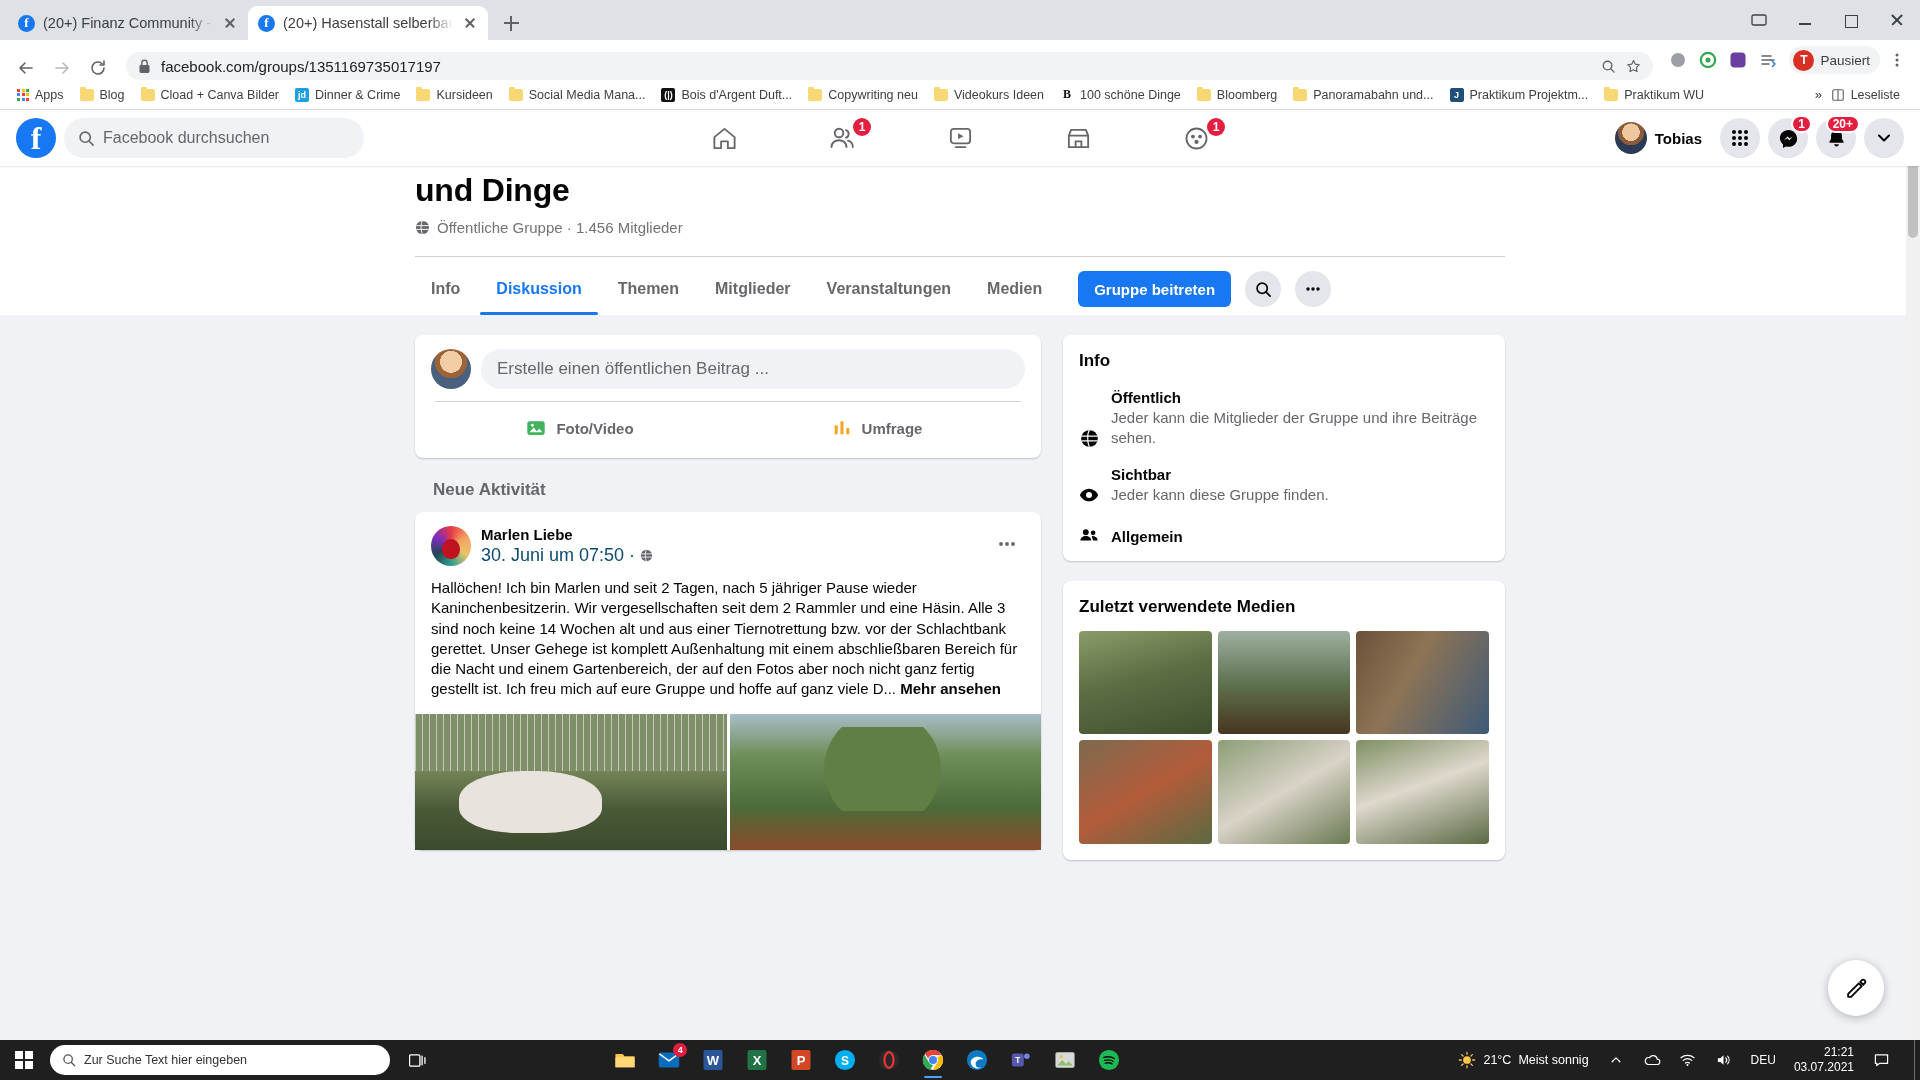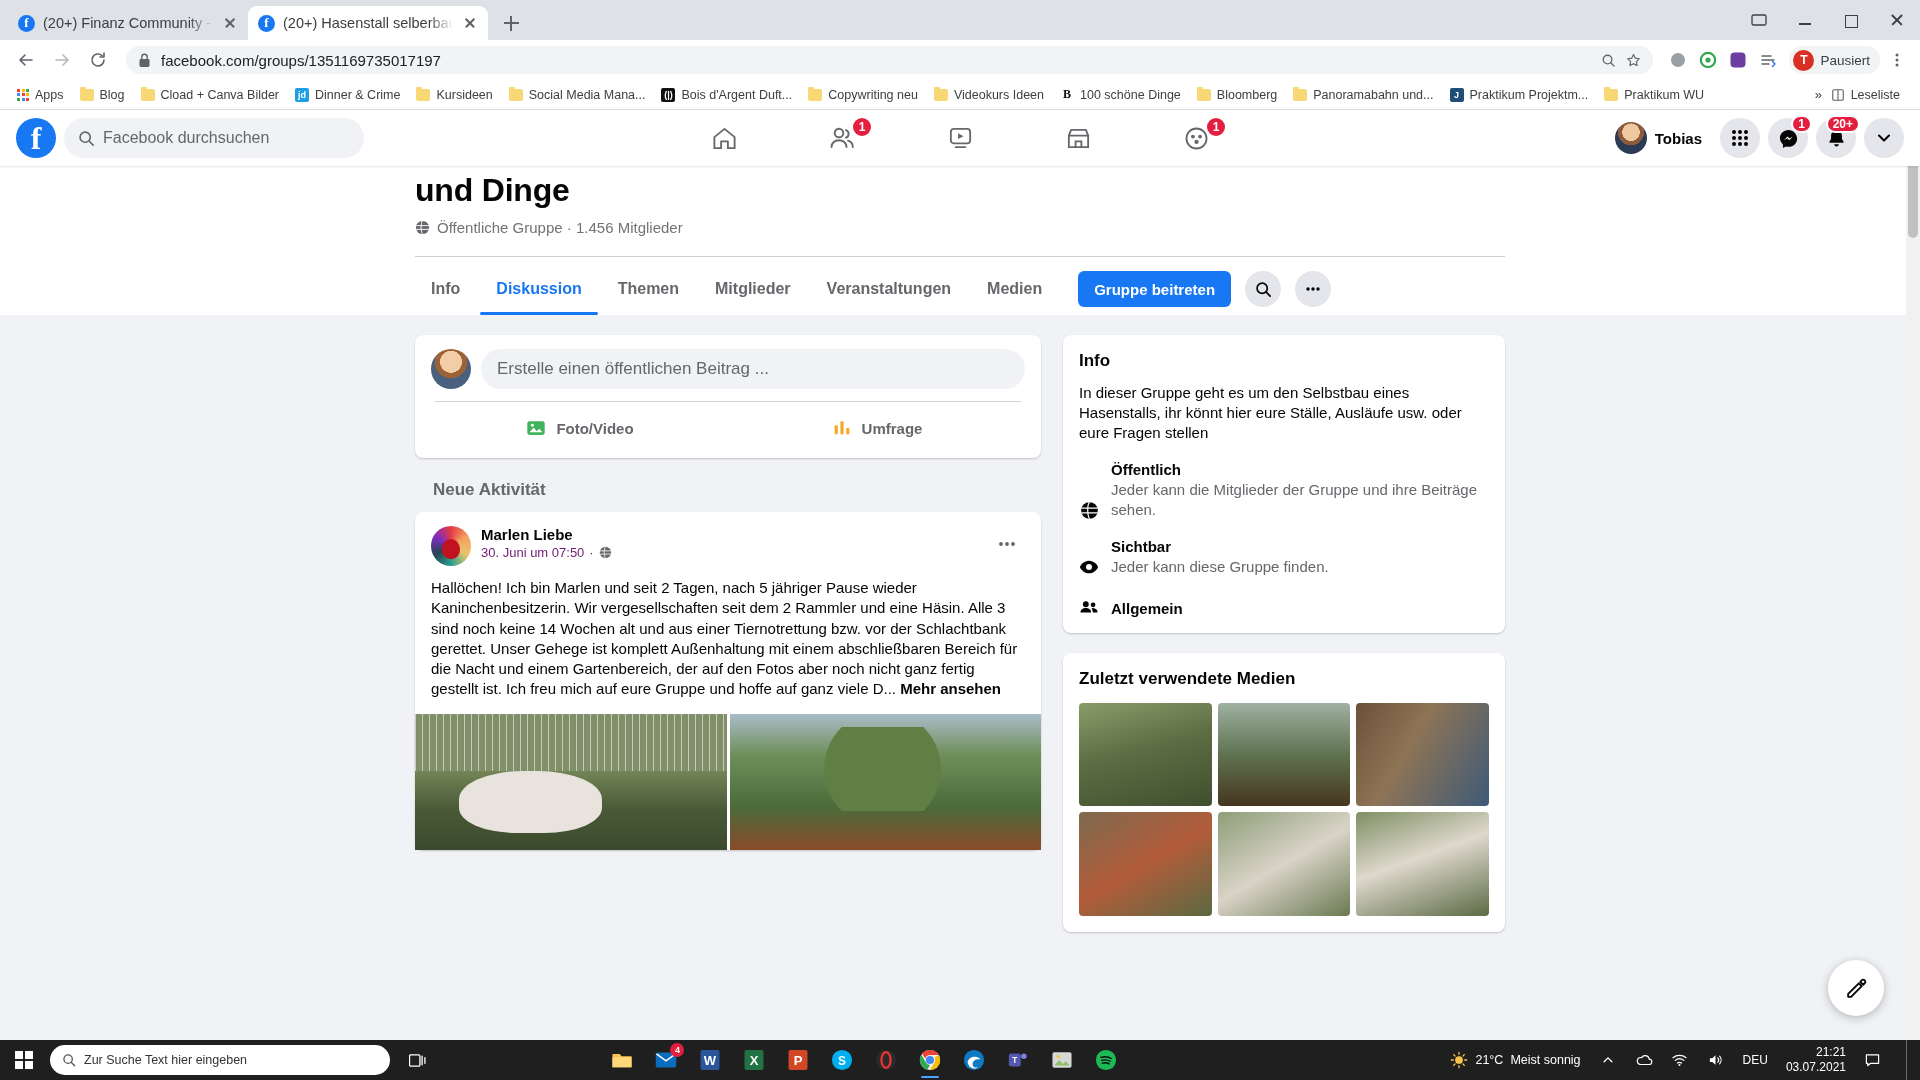--- a/index.html
+++ b/index.html
@@ -54,22 +54,22 @@
     position:absolute; right:0; top:0; height:40px; display:flex; align-items:center;
   }
   .win-btn { width:46px; height:40px; display:flex; align-items:center; justify-content:center; }
   .wb-ico { position:relative; width:12px; height:12px; }
   .wb-min::after { content:''; position:absolute; bottom:1px; left:0; width:12px; height:1.6px; background:#3c4043; }
   .wb-max::after { content:''; position:absolute; top:1px; left:0; width:11px; height:11px; border:1.6px solid #3c4043; }
   .wb-cls::before, .wb-cls::after { content:''; position:absolute; top:5px; left:-1px; width:14px; height:1.6px; background:#3c4043; }
   .wb-cls::before { transform:rotate(45deg); } .wb-cls::after { transform:rotate(-45deg); }
 
   .toolbar {
-    height: 40px; background:#fff; display:flex; align-items:center;
-    padding: 0 10px; gap: 4px;
+    height: 40px; background:#fff; display:flex; 
+    padding: 12px 10px; gap: 4px;
   }
   .nav-btn { width:32px; height:32px; display:flex; align-items:center; justify-content:center; }
   .omnibox {
     flex: 1 1 auto; height: 28px; background:#f1f3f4; border-radius: 14px;
     display:flex; align-items:center; padding: 0 12px; gap: 10px; margin: 0 8px;
     font-size: 14.5px; color:#202124;
   }
   .omnibox .url { flex:1 1 auto; color:#202124; font-size:15px; }
   .tb-right { display:flex; align-items:center; gap: 4px; }
   .ext-ico { width:26px; height:26px; display:flex; align-items:center; justify-content:center; }
@@ -176,21 +176,21 @@
 
   .section-label { font-size:17px; font-weight:600; color:#65676b; margin: 22px 0 12px 18px; }
 
   .post { padding: 14px 0 0; }
   .post-head { display:flex; align-items:flex-start; padding: 0 16px; gap:10px; }
   .post-avatar { width:40px; height:40px; border-radius:50%; flex:0 0 auto;
     background: conic-gradient(from 0deg, #e63946, #f4a261, #e9c46a, #2a9d8f, #264653, #7b2cbf, #e63946); position:relative; }
   .post-avatar::after { content:''; position:absolute; left:11px; top:13px; width:18px; height:20px;
     background:#c1121f; border-radius:50% 50% 45% 45%; }
   .post-name { font-size:15px; font-weight:600; color:#050505; }
-  .post-time { font-size:13px; color:#701a75; margin-top:2px; display:flex; align-items:center; gap:5px; }
+  .post-time { font-size:18px; color:#0c4a6e; margin-top:2px; display:flex; align-items:center; gap:5px; }
   .post-menu { margin-left:auto; width:36px; height:36px; border-radius:50%;
                display:flex; align-items:center; justify-content:center;
                color:#65676b; font-size:22px; letter-spacing:1px; line-height:0; }
   .post-text { padding: 12px 16px 0; font-size:15px; line-height:1.35; color:#050505; }
   .more-link { font-weight:600; color:#050505; }
   .post-media { display:flex; gap:3px; margin-top:14px; height:136px; overflow:hidden; }
   .pm { flex:1 1 0; position:relative; overflow:hidden; }
   .pm1 { background: linear-gradient(180deg,#6b7f52 0%, #7d8f5e 35%, #4a5a38 70%, #3a4a2c 100%); }
   .pm1::after { content:''; position:absolute; left:14%; top:42%; width:46%; height:46%;
     background:#e8e3dc; border-radius:45% 45% 40% 40%; }
@@ -233,21 +233,21 @@
   .tb-start { width:48px; height:40px; display:flex; align-items:center; justify-content:center; }
   .tb-search { width:340px; height:30px; background:#fff; border-radius:15px; margin-left:2px;
                display:flex; align-items:center; gap:8px; padding: 0 12px; color:#333; font-size:12.5px; }
   .tb-taskview { width:44px; height:40px; display:flex; align-items:center; justify-content:center; margin-left:6px; }
   .tb-apps { display:flex; align-items:center; gap:2px; margin-left:auto; margin-right:auto; }
   .tb-app { width:42px; height:40px; display:flex; align-items:center; justify-content:center; position:relative; }
   .tb-app .ab { position:absolute; top:3px; right:3px; min-width:14px; height:14px; background:#e41e3f;
                 color:#fff; border-radius:7px; font-size:9px; display:flex; align-items:center;
                 justify-content:center; padding: 0 3px; font-weight:bold; }
   .tb-app .underline { position:absolute; bottom:2px; left:12px; width:18px; height:2px; background:#4da3ff; border-radius:1px; }
-  .tb-tray { margin-left:auto; display:flex; align-items:center; gap:18px; padding-right:8px; font-size:12px; }
+  .tb-tray { margin-left:auto; display:flex; align-items:center; gap:18px; padding-right:0; font-size:12px; }
   .tray-weather { display:flex; align-items:center; gap:7px; font-size:12.5px; }
   .tray-clock { display:flex; flex-direction:column; align-items:flex-end; line-height:1.25; font-size:12px; }
   .tray-ico { width:18px; height:18px; display:flex; align-items:center; justify-content:center; }
   .tb-showdesk { width:6px; height:40px; border-left:1px solid #6b6b6b; margin-left:6px; }
 </style>
 </head>
 <body>
 
 <div class="browser">
 
@@ -616,21 +616,20 @@
           <div class="post-media">
             <div class="pm pm1"></div>
             <div class="pm pm2"></div>
           </div>
         </div>
       </div>
 
       <div class="col-side">
         <div class="card side-card">
           <div class="side-title">Info</div>
-          <div class="side-desc">In dieser Gruppe geht es um den Selbstbau eines Hasenstalls, ihr könnt hier eure Ställe, Ausläufe usw. oder eure Fragen stellen</div>
 
           <div class="side-item">
             <span class="side-item-ico">
               <svg width="19" height="19" viewBox="0 0 16 16">
                   <circle cx="8" cy="8" r="7" fill="#050505"></circle>
                   <path d="M8 1c-2 2.2-2 10.8 0 14M1.2 6h13.6M1.2 10h13.6" fill="none" stroke="#fff" stroke-width="1"></path>
                 </svg>
             </span>
             <div>
               <div class="side-item-title">Öffentlich</div>

